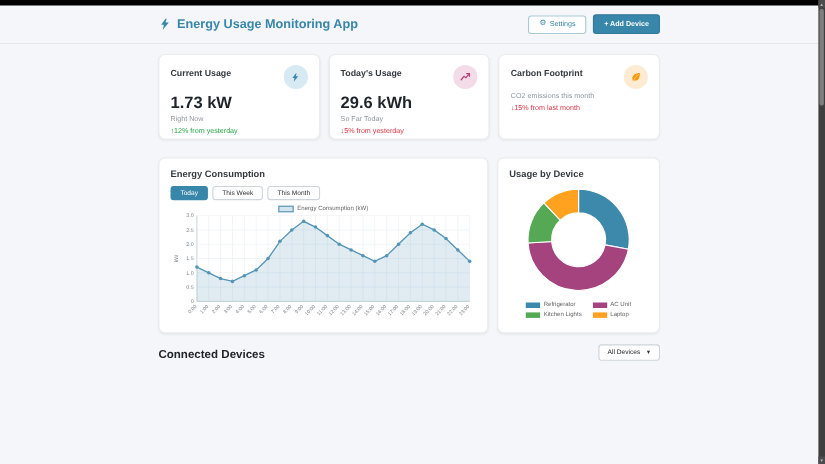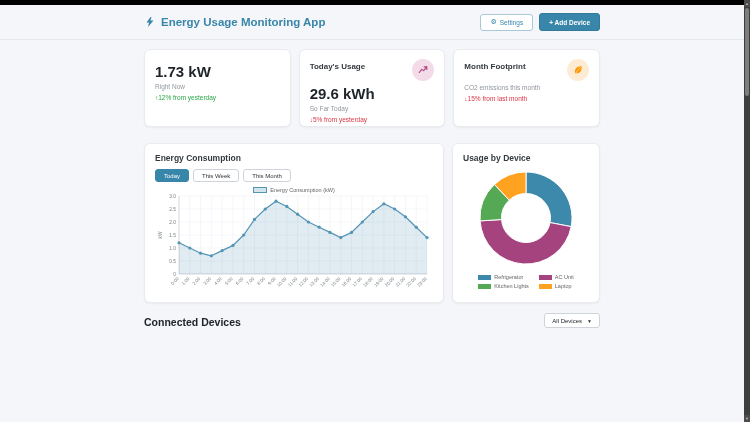--- a/index.html
+++ b/index.html
@@ -79,20 +79,28 @@
             <span>+ Add Device</span>
           </button>
         </div>
       </div>
     </div>
 
     <div class="container">
       <div class="stats-grid">
 
         <div class="card stat-card">
+          <div class="stat-head">
+            <span class="stat-title">Current Usage</span>
+            <span class="icon-circle" style="background: rgb(215, 233, 242); color: rgb(56, 134, 169);">
+              <svg width="9" height="11" viewBox="0 0 24 24">
+                  <path d="M13 2 L5 13 h5 l-2 9 L19 9 h-6 l2 -7 z" fill="currentColor"></path>
+                </svg>
+            </span>
+          </div>
           <div class="stat-value">1.73 kW</div>
           <div class="stat-sub">Right Now</div>
           <div class="stat-change" style="color: rgb(40, 167, 69);">↑12% from yesterday</div>
         </div>
 
         <div class="card stat-card">
           <div class="stat-head">
             <span class="stat-title">Today's Usage</span>
             <span class="icon-circle" style="background: rgb(243, 219, 232); color: rgb(176, 67, 127);">
               <svg width="10" height="10" viewBox="0 0 16 16">
@@ -102,21 +110,21 @@
             </span>
           </div>
           <div class="stat-value">29.6 kWh</div>
           <div class="stat-sub">So Far Today</div>
           <div class="stat-change" style="color: rgb(220, 53, 69);">↓5% from yesterday</div>
         </div>
 
 
         <div class="card stat-card">
           <div class="stat-head">
-            <span class="stat-title">Month Footprint</span>
+            <span class="stat-title">Carbon Footprint</span>
             <span class="icon-circle" style="background: rgb(253, 236, 211); color: rgb(255, 152, 0);">
               <svg width="10" height="10" viewBox="0 0 16 16">
                   <path d="M14 2 C8 2 3 5 3 10 C3 12.5 4.2 14 4.2 14 C4.2 14 5.5 13 7.5 13 C12.5 13 14 7.5 14 2 Z" fill="currentColor"></path>
                   <path d="M4.5 13.5 C6.5 9 9.5 6 12.5 4" stroke="#fff" stroke-width="0.8" fill="none"></path>
                 </svg>
             </span>
           </div>
           <div class="stat-sub">CO2 emissions this month</div>
           <div class="stat-change" style="color: rgb(220, 53, 69);">↓15% from last month</div>
         </div>

